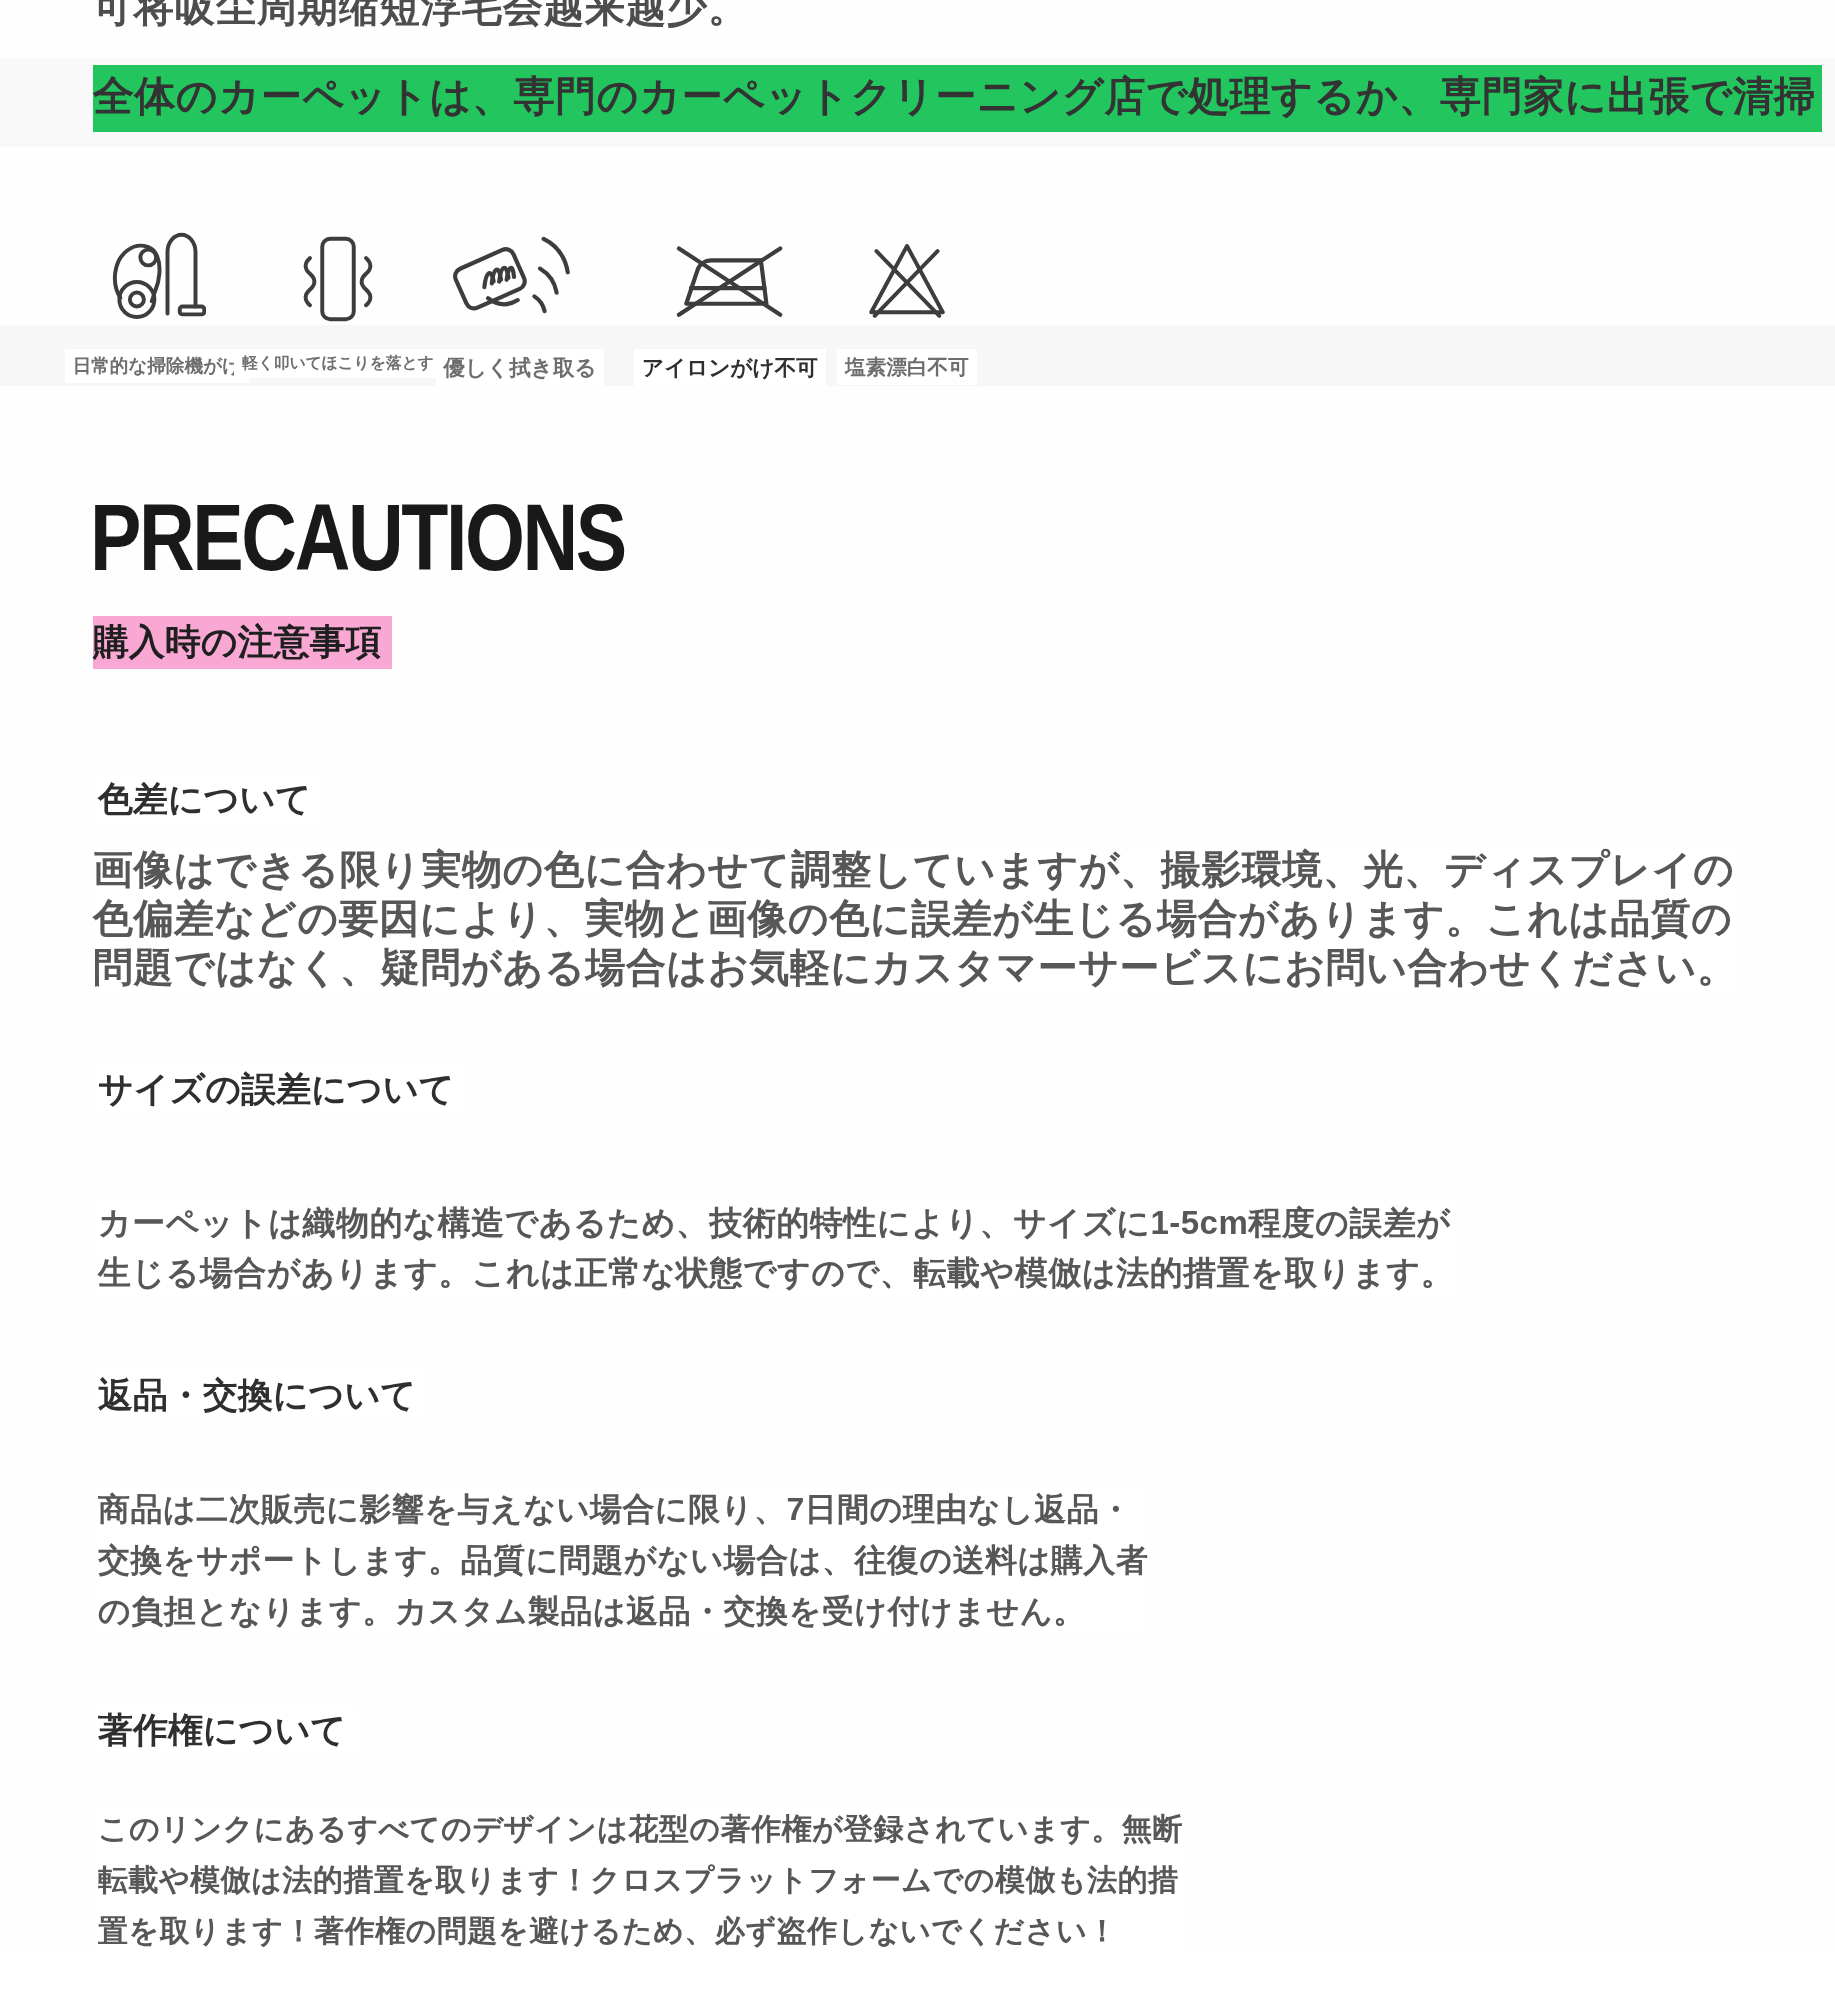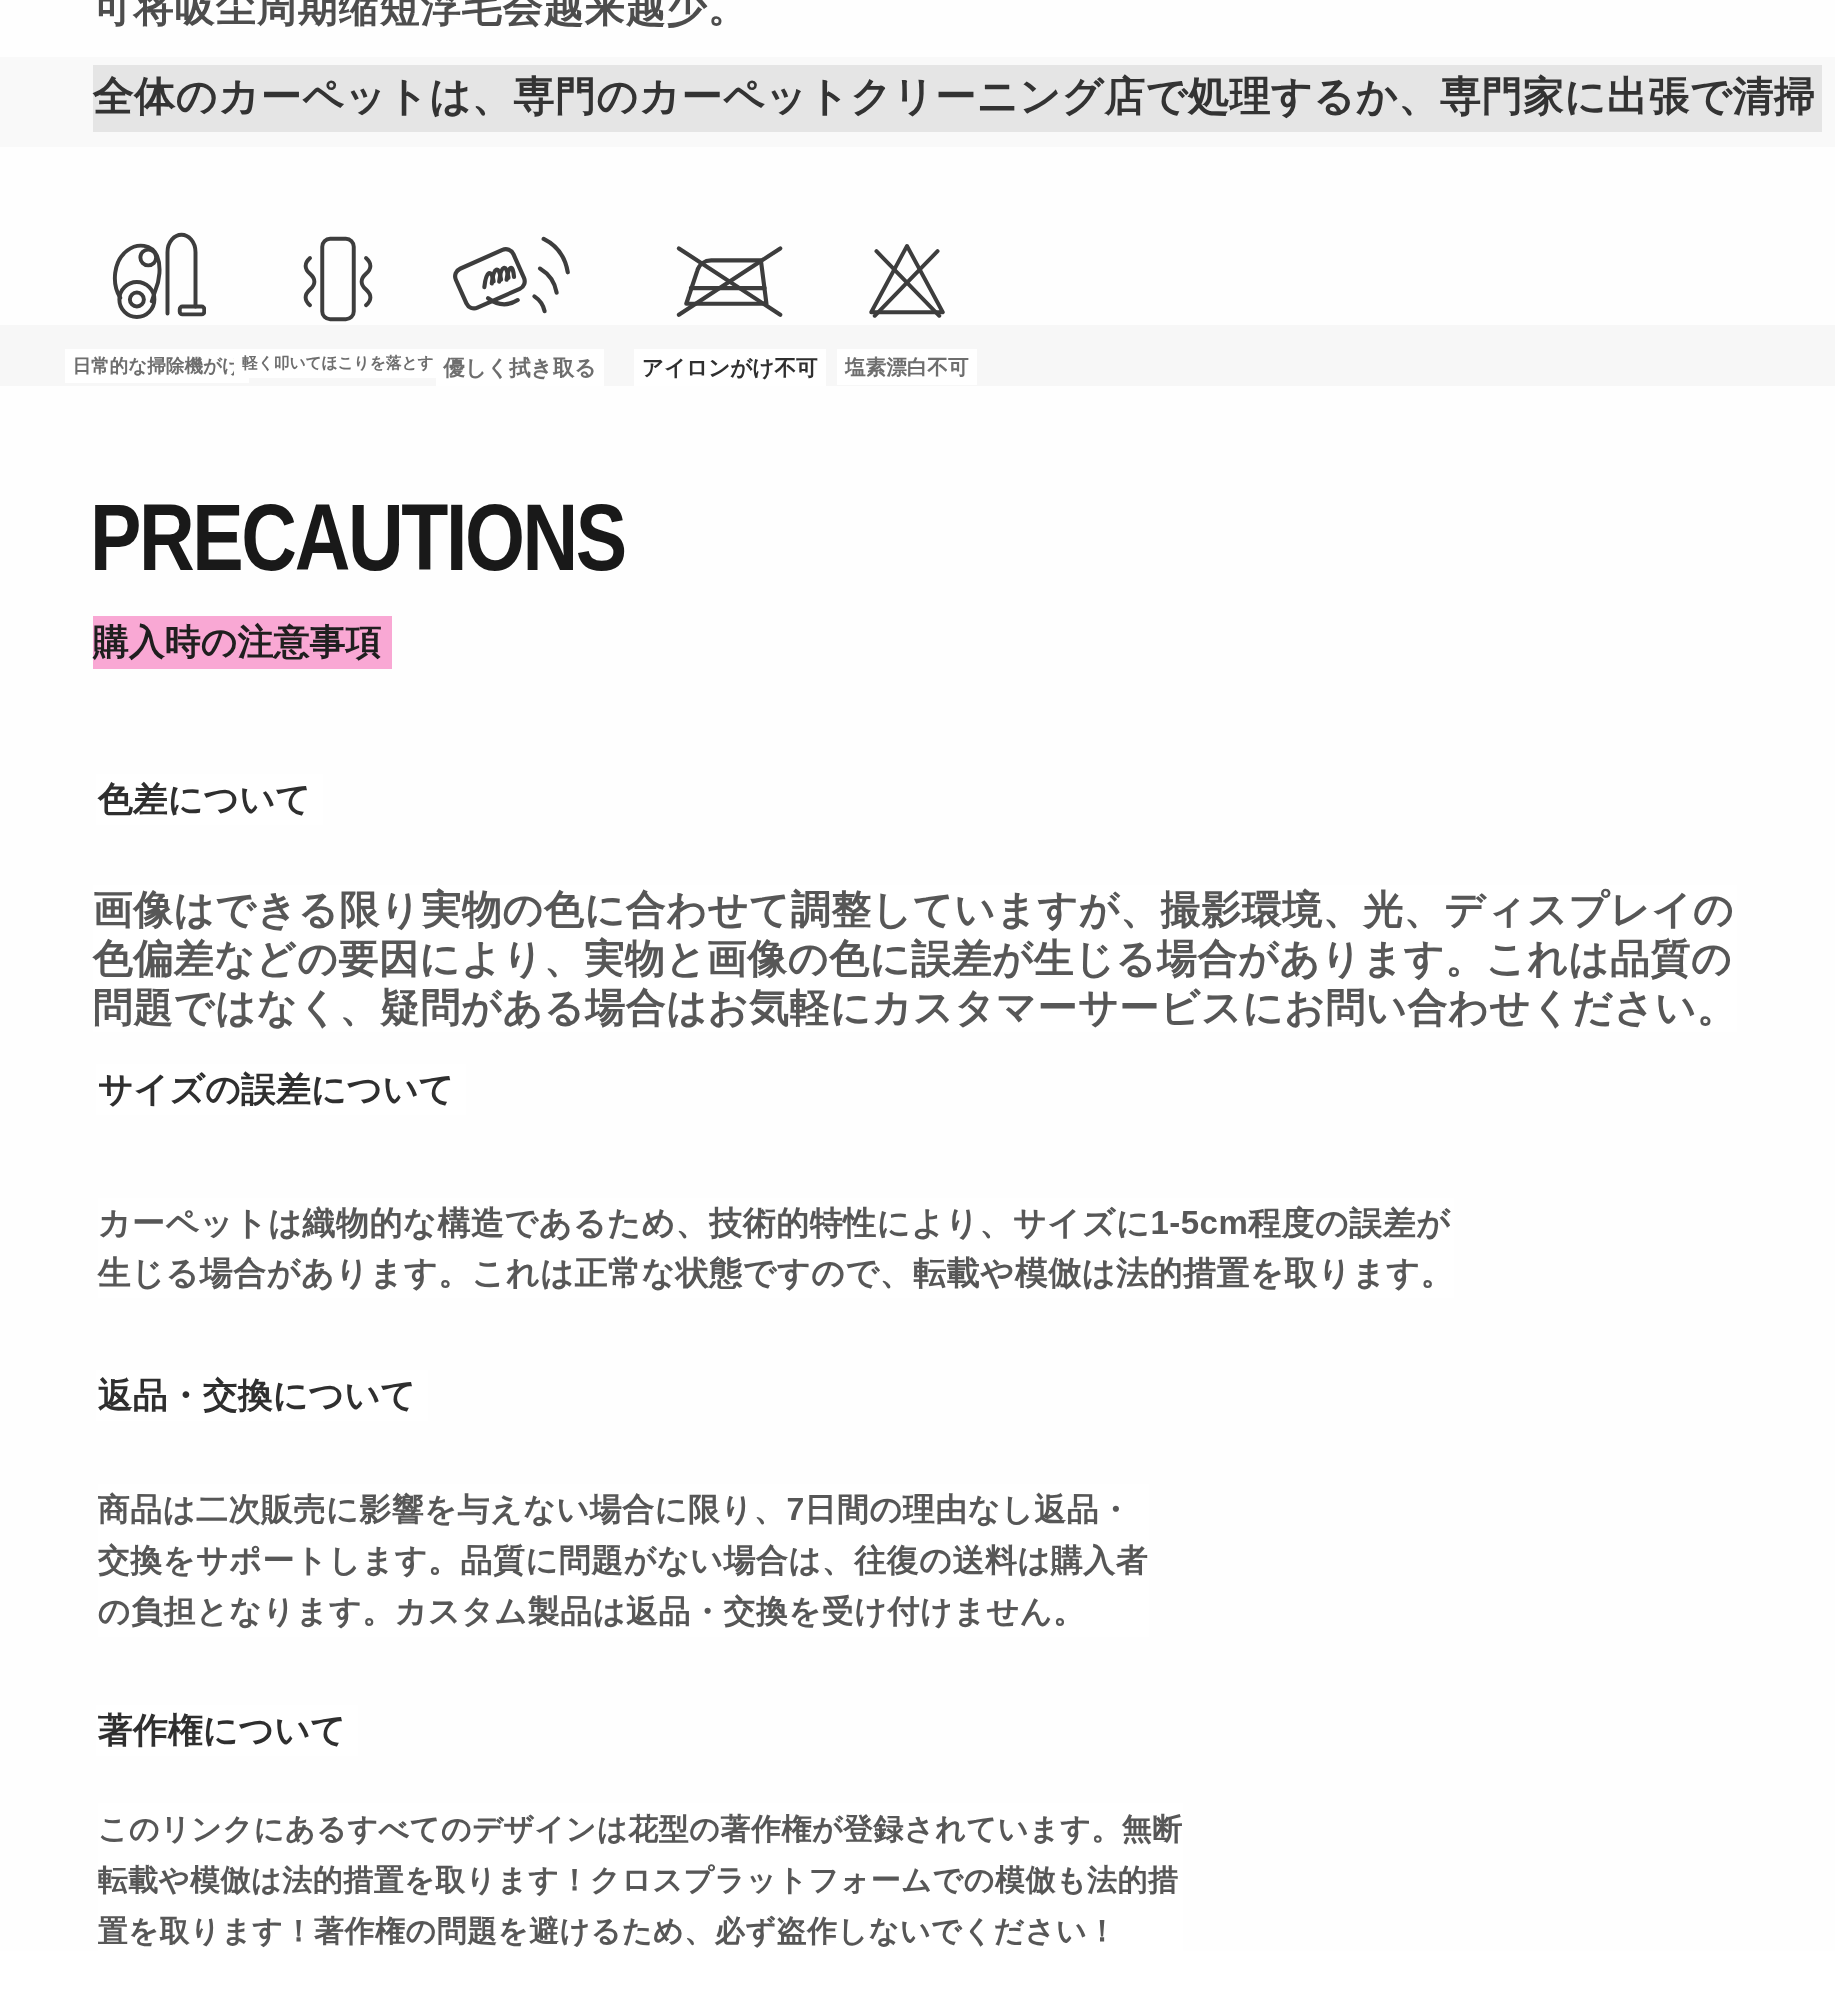--- a/index.html
+++ b/index.html
@@ -6,21 +6,21 @@
   body{background:#ffffff;font-family:"Liberation Sans","DejaVu Sans",sans-serif;}
   .page{position:relative;width:1836px;height:1951px;overflow:hidden;background:#fefefe;}
 
   .band{position:absolute;left:0;width:1836px;}
   .band-top{top:57px;height:90px;background:#f9f9f9;}
   .band-labels{top:325px;height:61px;background:#f7f7f7;}
 
   .top-clipped{position:absolute;left:93px;top:-19.6px;font-size:40px;font-weight:700;
     color:#4d4d4d;white-space:nowrap;letter-spacing:1px;}
   .intro-line{position:absolute;left:93px;top:65px;font-size:41px;font-weight:700;
-    color:#333333;white-space:nowrap;letter-spacing:0.5px;background:#e5e5e5;padding:3.9px 5.9px 7.8px 0;}
+    color:#333333;white-space:nowrap;letter-spacing:0.5px;background:#22c55e;padding:3.9px 5.9px 7.8px 0;}
 
   .care-item{position:absolute;top:208px;width:216px;text-align:center;}
   .care-item .icon-box{height:122px;display:flex;align-items:flex-end;justify-content:center;}
   .care-item svg{display:block;}
   .care-label{display:inline-block;margin-top:1px;background:#ffffff;padding:3.9px 7.8px;
     color:#6e6e6e;font-weight:600;white-space:nowrap;}
   .ci-1{left:49px;}  .ci-1 .care-label{font-size:18.6px;}
   .ci-2{left:230px;} .ci-2 .care-label{font-size:15.7px;}
   .ci-3{left:412px;} .ci-3 .care-label{font-size:21.6px;}
   .ci-4{left:622px;} .ci-4 .care-label{font-size:21.6px;font-weight:800;color:#2f2f2f;}
@@ -31,21 +31,21 @@
     white-space:nowrap;}
   .precautions-subtitle{position:absolute;left:93px;top:616px;font-size:36px;font-weight:800;
     color:#1f1f1f;white-space:nowrap;background:#f9a8d4;padding:2px 9.8px 2px 0;}
 
   .sec-heading{position:absolute;font-size:35px;font-weight:800;color:#2f2f2f;
     white-space:nowrap;background:#fff;padding:2px 11.8px 2px 2px;}
   .sec-para{position:absolute;font-weight:700;color:#575757;background:#fff;}
   .sec-para div{white-space:nowrap;}
 
   .h-color{left:96px;top:774px;}
-  .p-color{left:93px;top:845px;font-size:40px;line-height:49px;letter-spacing:0.5px;margin-top:40px;}
+  .p-color{left:93px;top:845px;font-size:40px;line-height:49px;letter-spacing:0.5px;}
 
   .h-size{left:96px;top:1064px;}
   .p-size{left:98px;top:1198px;font-size:33px;line-height:50px;letter-spacing:0.5px;}
 
   .h-return{left:96px;top:1370px;}
   .p-return{left:98px;top:1476px;font-size:32px;line-height:51px;letter-spacing:0.5px;margin-top:8px;}
 
   .h-copyright{left:96px;top:1705px;}
   .p-copyright{left:98px;top:1803px;font-size:30px;line-height:51px;letter-spacing:0.5px;}
 </style>

